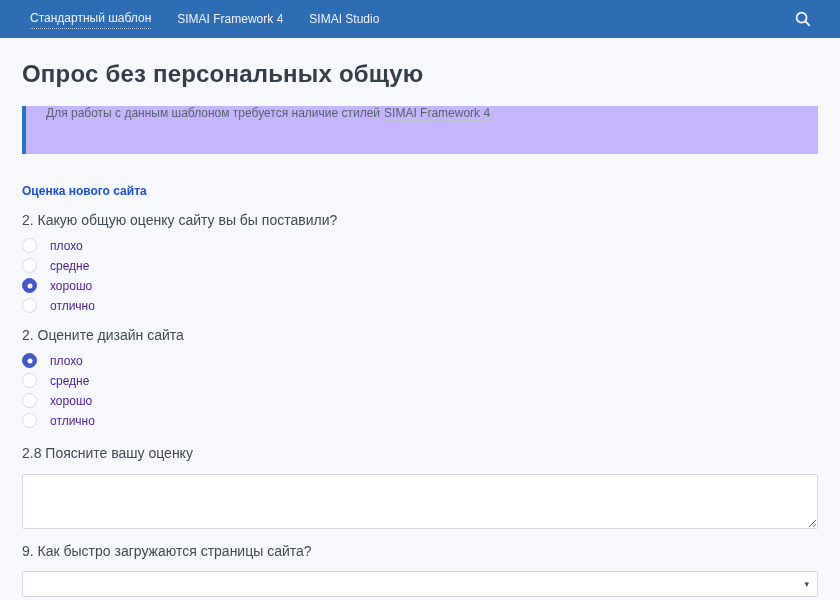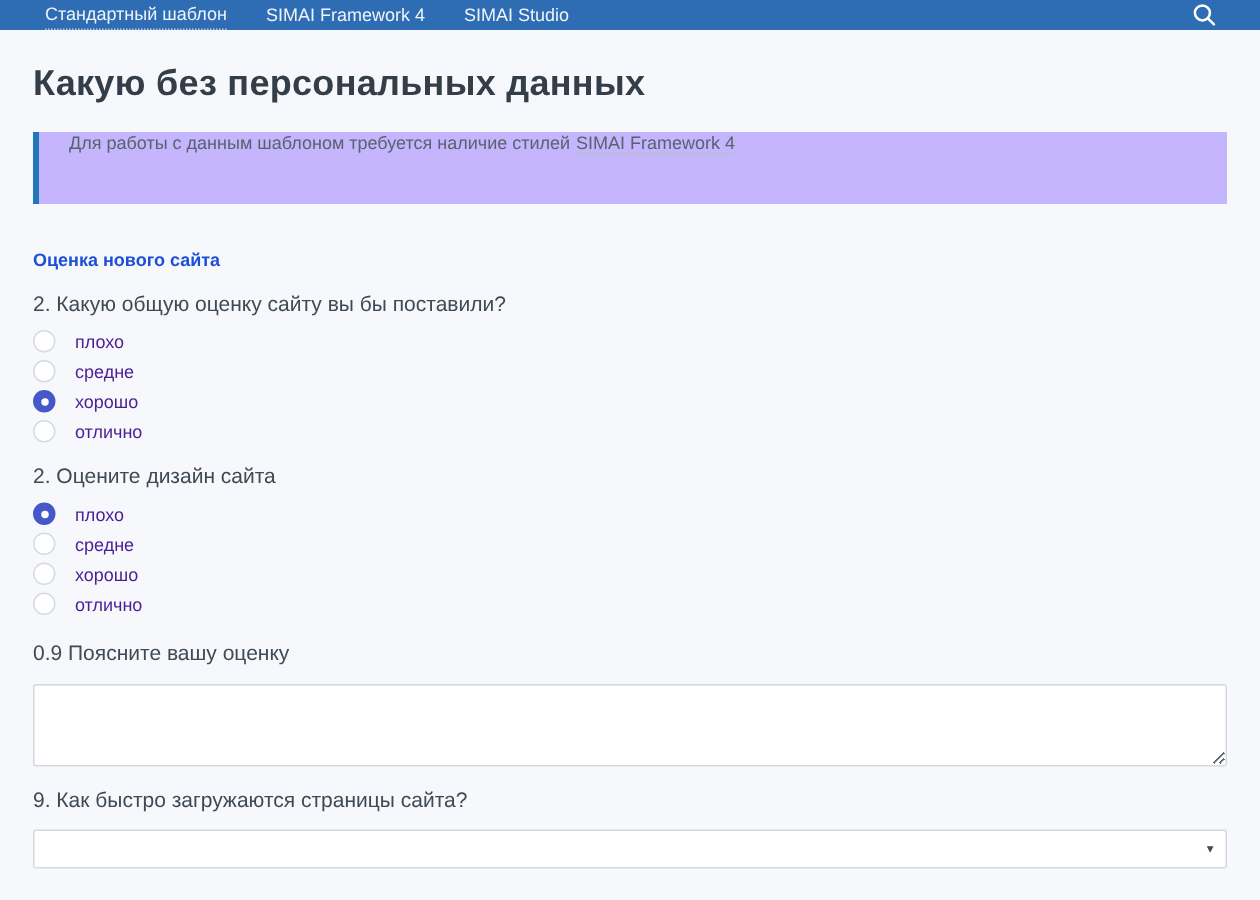--- a/index.html
+++ b/index.html
@@ -6,21 +6,21 @@
   html, body { margin:0; padding:0; }
   body {
     width:840px; height:600px; overflow:hidden;
     background:#f6f8fb;
     font-family:"Liberation Sans", sans-serif;
     -webkit-font-smoothing:antialiased;
   }
 
   
   .nav {
-    height:20px; background:#2e6db4;
+    height:38px; background:#2e6db4;
     display:flex; align-items:center;
     padding:0 30px;
   }
   .nav a {
     color:#eef4f9; font-size:12px; text-decoration:none;
     margin-right:26px; padding:2px 0 3px 0; cursor:pointer;
   }
   .nav a.active { border-bottom:1px dotted rgba(255,255,255,.65); }
   .nav .spacer { flex:1; }
   .search-btn {
@@ -104,21 +104,21 @@
   <span class="search-btn">
     <svg width="18" height="18" viewBox="0 0 18 18" fill="none">
       <circle cx="7.6" cy="7.6" r="5" stroke="#ffffff" stroke-width="1.7"></circle>
       <line x1="11.4" y1="11.4" x2="15.3" y2="15.3" stroke="#ffffff" stroke-width="1.7" stroke-linecap="round"></line>
     </svg>
   </span>
 </nav>
 
 <main class="content">
 
-  <h1 class="page-title">Какую без персональных данных</h1>
+  <h1 class="page-title">Опрос без персональных общую</h1>
 
   <div class="notice">
     <span>Для работы с данным шаблоном требуется наличие стилей</span>
     <a class="link">SIMAI Framework 4</a>
   </div>
 
   <h2 class="section-title">Оценка нового сайта</h2>
 
   <div class="q-label first">2. Какую общую оценку сайту вы бы поставили?</div>
   <div class="radio-group">
@@ -153,21 +153,21 @@
     <div class="radio-row">
       <span class="radio"></span>
       <span class="radio-label">хорошо</span>
     </div>
     <div class="radio-row">
       <span class="radio"></span>
       <span class="radio-label">отлично</span>
     </div>
   </div>
 
-  <div class="q-label big-gap">0.9 Поясните вашу оценку</div>
+  <div class="q-label big-gap">2.8 Поясните вашу оценку</div>
   <textarea class="comment" placeholder="" style=""></textarea>
 
   <div class="q-label">9. Как быстро загружаются страницы сайта?</div>
   <div class="select-wrap">
     <select class="speed">
       <option></option>
     </select>
     <span class="select-arrow">▾</span>
   </div>
 

